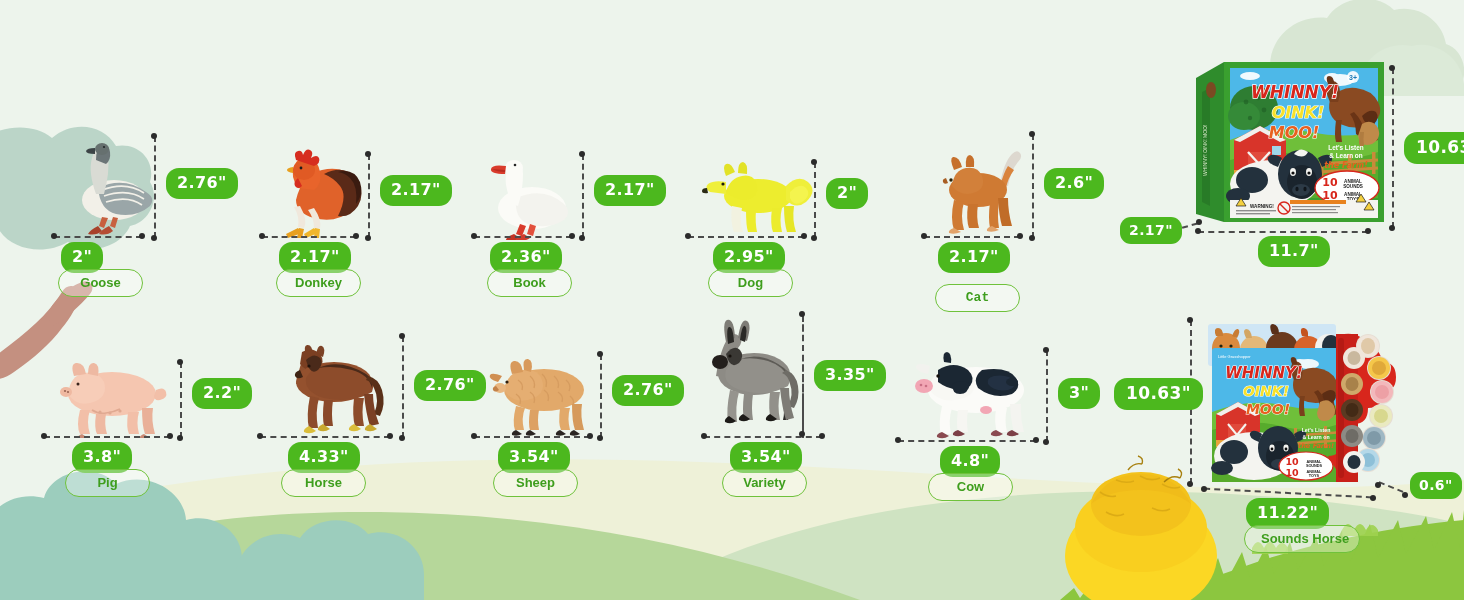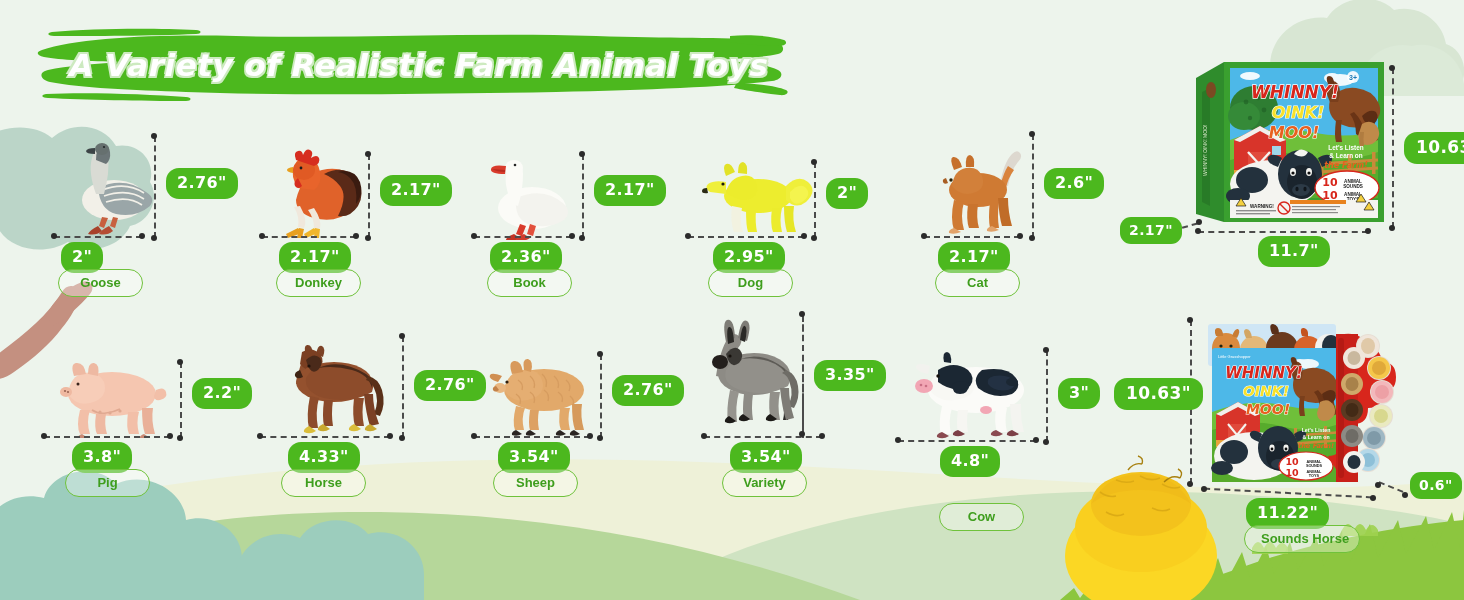--- a/index.html
+++ b/index.html
@@ -179,34 +179,20 @@
           </g>
           <g stroke="#a8800f" stroke-width="1.4" fill="none">
             <path d="M1128 470 q6 -8 14 -6 M1142 464 q2 -6 -4 -8"></path>
             <path d="M1164 482 q8 -8 16 -4 M1180 478 q4 -6 -2 -9"></path>
           </g>
         </g>
       </g>
     </svg>
   </div>
 
-  <div class="title-banner">
-    <svg width="752" height="82" viewBox="0 0 752 82" xmlns="http://www.w3.org/2000/svg">
-      <path d="M6 26 C40 14 120 10 200 12 C320 15 440 8 560 12 C640 15 700 12 740 18
-               C748 20 750 28 742 30 C726 34 700 34 684 36 C706 38 730 40 742 46
-               C748 49 746 56 736 57 C700 62 620 66 520 68 C400 70 260 72 150 68
-               C96 66 44 64 14 58 C4 56 2 48 12 46 C30 42 60 40 84 38
-               C54 37 24 36 8 33 C0 31 0 28 6 26 Z" fill="#4cb81e"></path>
-      <path d="M694 12 C714 10 736 12 748 16 C752 18 750 22 744 22 C728 22 706 20 694 18 Z" fill="#4cb81e"></path>
-      <path d="M700 60 C720 59 740 62 750 66 C754 68 750 72 744 71 C726 69 708 66 698 64 Z" fill="#4cb81e"></path>
-      <path d="M16 8 C60 4 120 4 160 6 C166 6 166 10 160 10 C116 12 58 12 18 12 C12 12 10 9 16 8 Z" fill="#4cb81e"></path>
-      <path d="M10 70 C50 68 110 70 150 73 C156 73 156 77 150 77 C106 77 48 76 12 74 C6 74 4 71 10 70 Z" fill="#4cb81e"></path>
-    </svg>
-    <div class="title-text">A Variety of Realistic Farm Animal Toys</div>
-  </div>
 
   <div class="item" style="left:44px; top:130px; width:170px; height:165px;">
     <div class="fig" style="left:24px; top:8px;">
       <svg width="86" height="98" viewBox="0 0 86 98">
         <ellipse cx="46" cy="62" rx="32" ry="20" fill="#f2f0e8"></ellipse>
         <path d="M30 50 q26 -12 48 4 q10 6 4 14 q-14 12 -34 8 q-16 -4 -18 -26 Z" fill="#9aa6a8"></path>
         <path d="M34 52 q24 -9 42 3 M36 58 q24 -8 40 3 M38 64 q22 -7 36 3" stroke="#f2f0e8" stroke-width="1.6" fill="none"></path>
         <path d="M28 56 q-8 -22 -4 -36 q2 -9 8 -10 q7 -1 8 8 q2 16 -4 38 Z" fill="#d9dbd4"></path>
         <path d="M28 22 q0 -12 6 -14 q7 -2 8 6 q1 8 -4 12 Z" fill="#6b7577"></path>
         <ellipse cx="34" cy="11" rx="7" ry="6" fill="#66706f"></ellipse>
@@ -336,21 +322,21 @@
       </svg>
     </div>
     <div class="guide guide-h" style="left:4px; top:106px; width:96px;"></div>
     <div class="dot" style="left:1px; top:103px;"></div>
     <div class="dot" style="left:97px; top:103px;"></div>
     <div class="guide guide-v" style="left:112px; top:4px; height:104px;"></div>
     <div class="dot" style="left:109px; top:1px;"></div>
     <div class="dot" style="left:109px; top:105px;"></div>
     <div class="badge" style="left:124px; top:38px;">2.6"</div>
     <div class="badge" style="left:18px; top:112px;">2.17"</div>
-    <div class="namepill" style="left:15px; top:139px; width:85px;">Cat</div>
+    <div class="namepill" style="left:15px; top:154px; width:85px;font-family:Liberation Mono, monospace;">Cat</div>
   </div>
 
   <div class="item" style="left:40px; top:330px; width:185px; height:165px;">
     <div class="fig" style="left:4px; top:28px;">
       <svg width="132" height="80" viewBox="0 0 132 80">
         <ellipse cx="68" cy="36" rx="44" ry="22" fill="#f5c6b0"></ellipse>
         <path d="M24 36 q2 -18 16 -21 q14 -3 20 9 q4 13 -8 19 q-18 8 -28 -7 Z" fill="#f7cdb8"></path>
         <path d="M30 18 q-4 -12 2 -13 q8 -1 10 11 Z" fill="#eeb9a2"></path>
         <path d="M44 16 q0 -12 6 -11 q6 1 4 13 Z" fill="#eeb9a2"></path>
         <ellipse cx="22" cy="34" rx="6" ry="5" fill="#efb9a1"></ellipse>
@@ -520,21 +506,21 @@
       </svg>
     </div>
     <div class="guide guide-h" style="left:4px; top:110px; width:138px;"></div>
     <div class="dot" style="left:1px; top:107px;"></div>
     <div class="dot" style="left:139px; top:107px;"></div>
     <div class="guide guide-v" style="left:152px; top:20px; height:92px;"></div>
     <div class="dot" style="left:149px; top:17px;"></div>
     <div class="dot" style="left:149px; top:109px;"></div>
     <div class="badge" style="left:164px; top:48px;">3"</div>
     <div class="badge" style="left:46px; top:116px;">4.8"</div>
-    <div class="namepill" style="left:45px; top:143px; width:85px;margin-top:30px;">Cow</div>
+    <div class="namepill" style="left:34px; top:143px; width:85px;">Cow</div>
   </div>
 
   <div class="pkg" style="left:1120px; top:46px; width:344px; height:250px;">
     <div class="fig" style="left:70px; top:10px;">
       <svg width="200" height="178" viewBox="0 0 200 178">
 
         <path d="M6 22 L34 6 L34 166 L6 158 Z" fill="#2f8c2c"></path>
         <path d="M12 36 L20 32 L20 150 L12 146 Z" fill="#256f24" opacity="0.6"></path>
         <text x="17" y="120" fill="#d8e8c8" font-size="5" font-family="Liberation Sans, sans-serif" transform="rotate(-90 17 120)">WHINNY! OINK! MOO!</text>
         <ellipse cx="21" cy="34" rx="5" ry="8" fill="#7a4a22"></ellipse>

